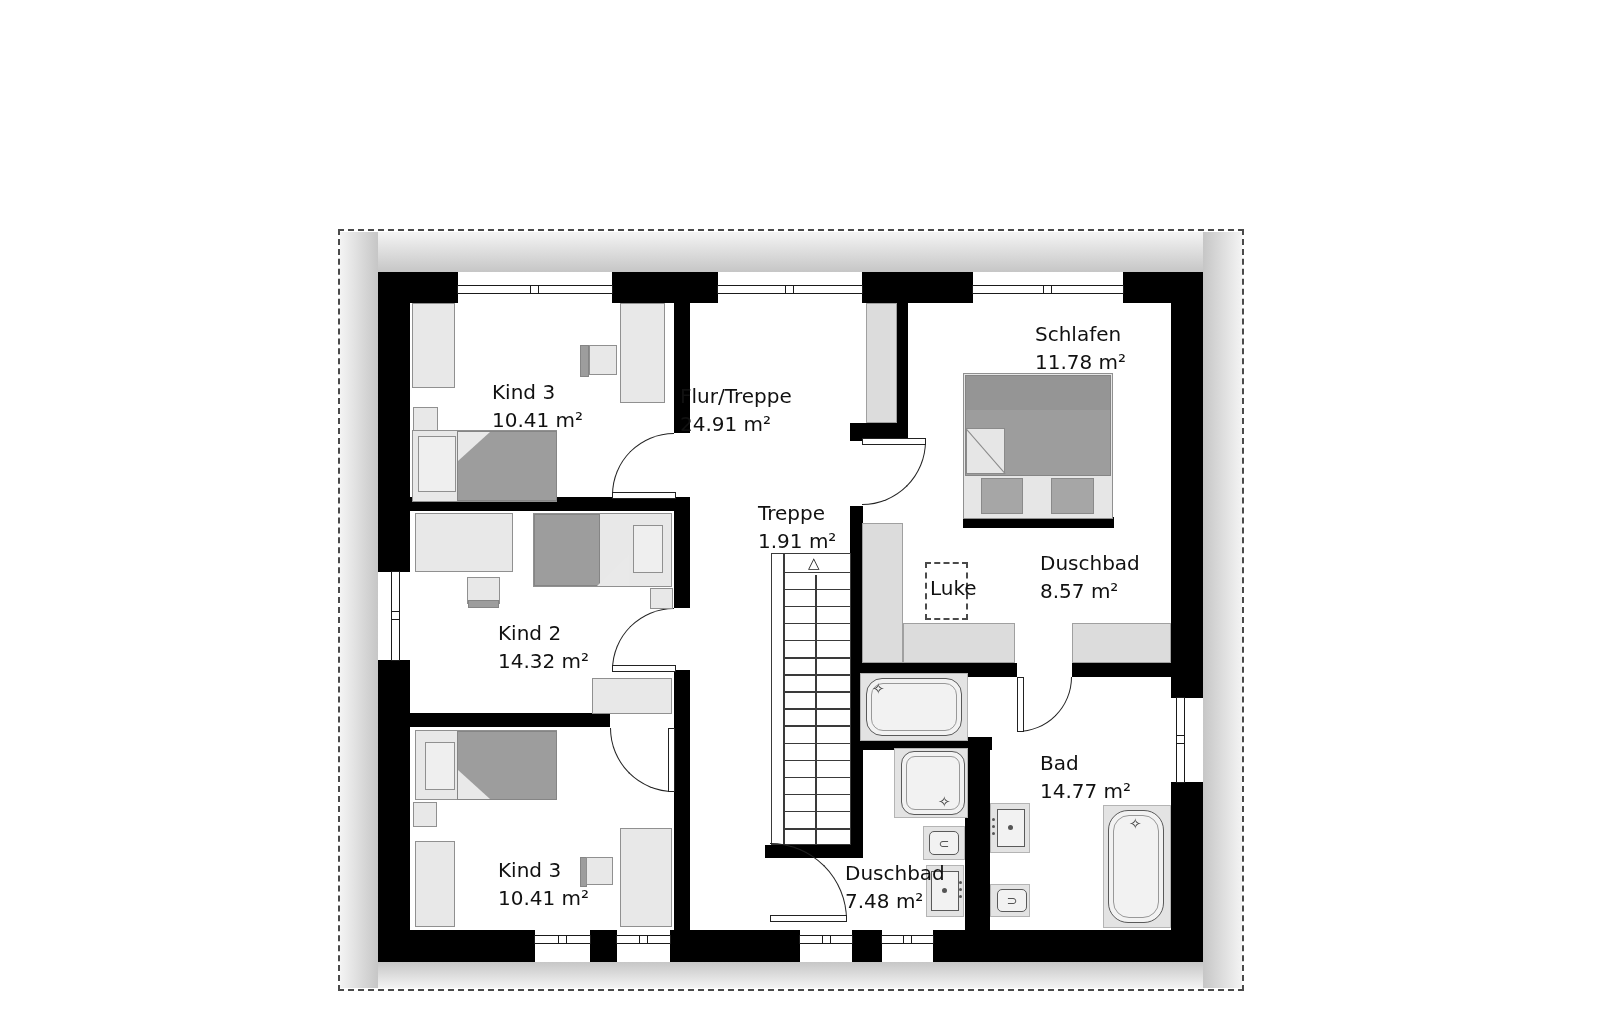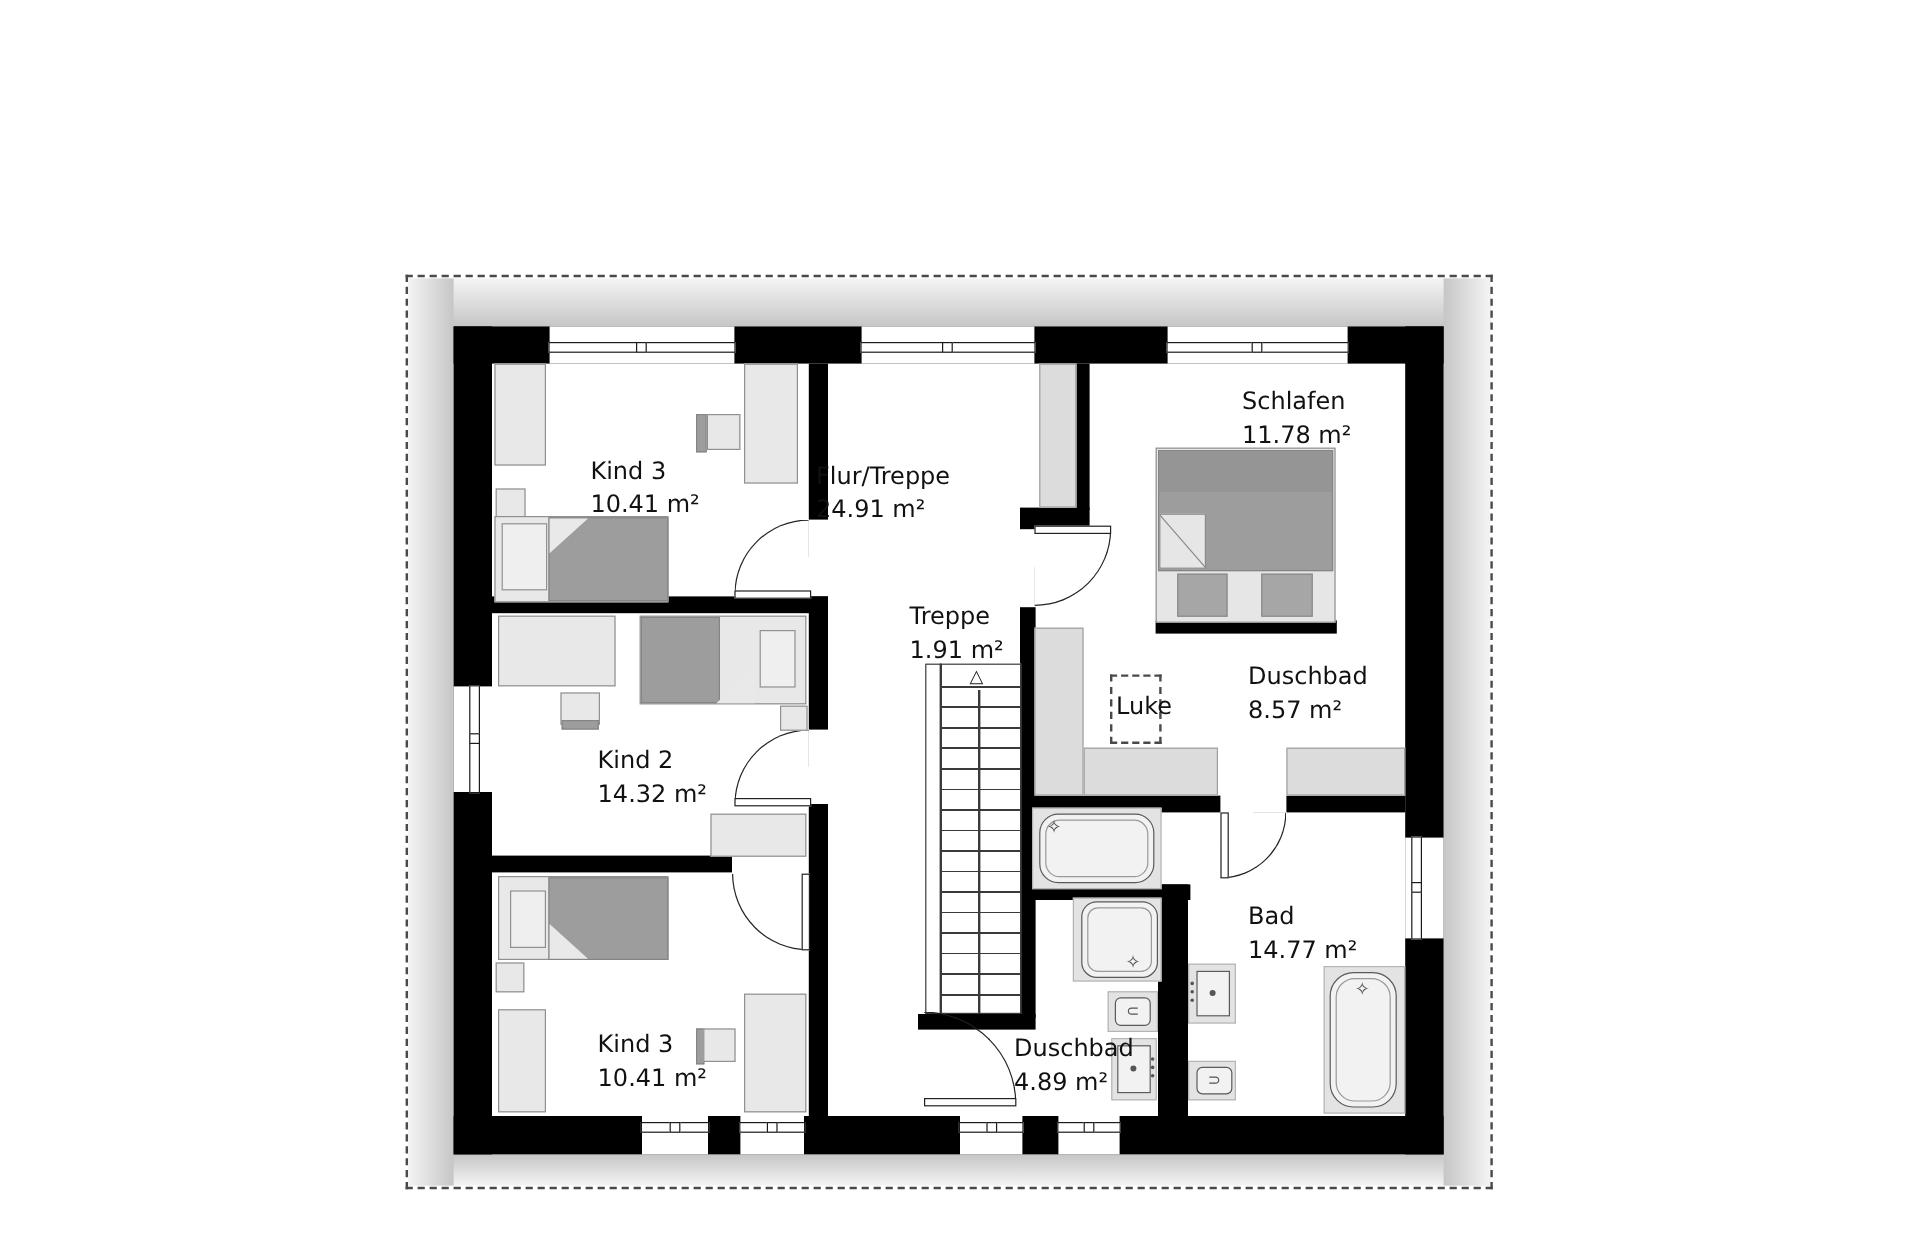--- a/index.html
+++ b/index.html
@@ -232,19 +232,19 @@
   <div class="lbl" style="left:1040px;top:549px">
     <span>Duschbad</span>
     <span>8.57 m²</span>
   </div>
   <div class="lbl" style="left:1040px;top:749px">
     <span>Bad</span>
     <span>14.77 m²</span>
   </div>
   <div class="lbl" style="left:845px;top:859px">
     <span>Duschbad</span>
-    <span>4.89 m²</span>
+    <span>7.48 m²</span>
   </div>
   <div class="lbl" style="left:930px;top:574px">
     <span>Luke</span>
   </div>
 
 </div>
 
 </body></html>

